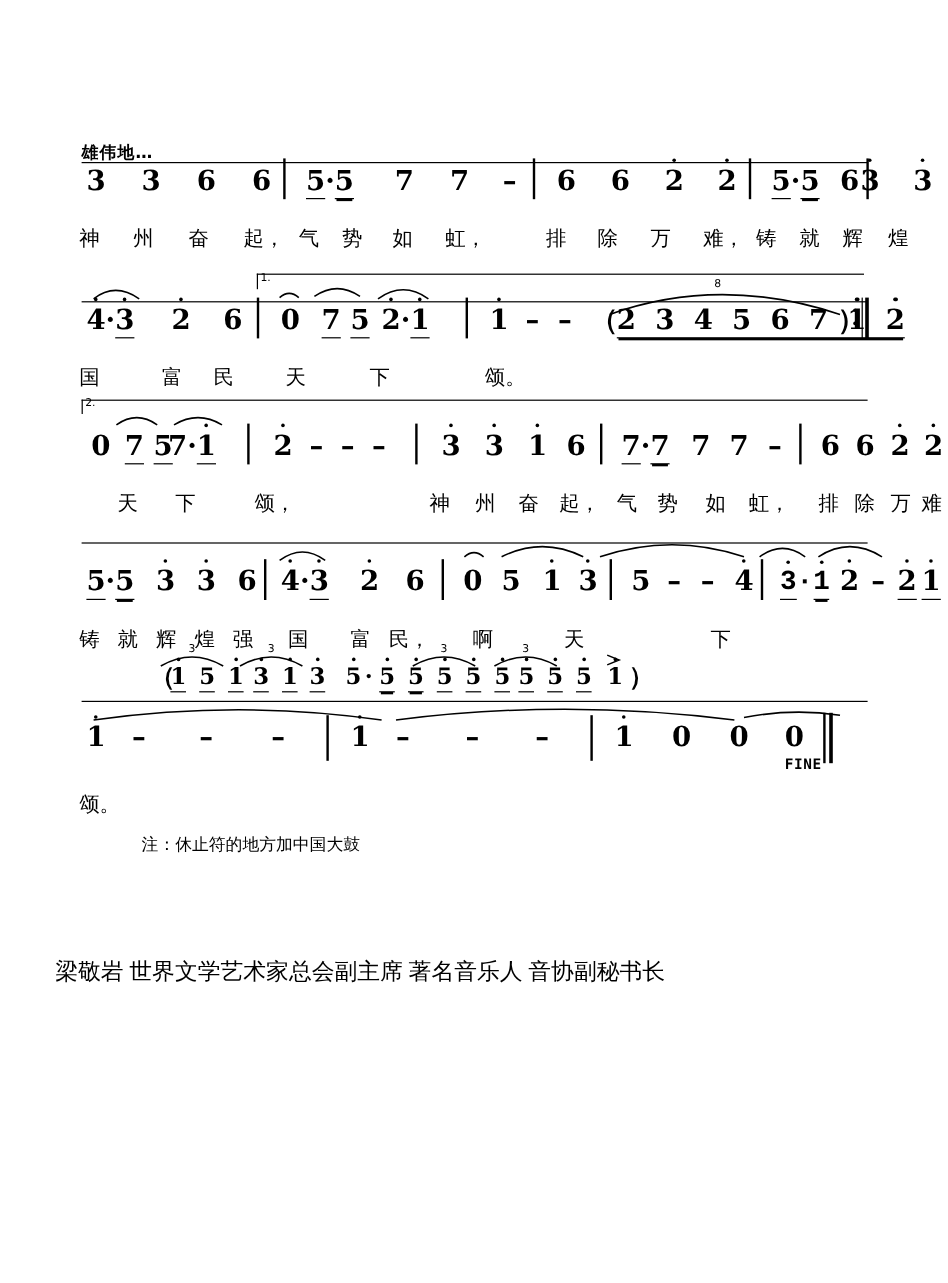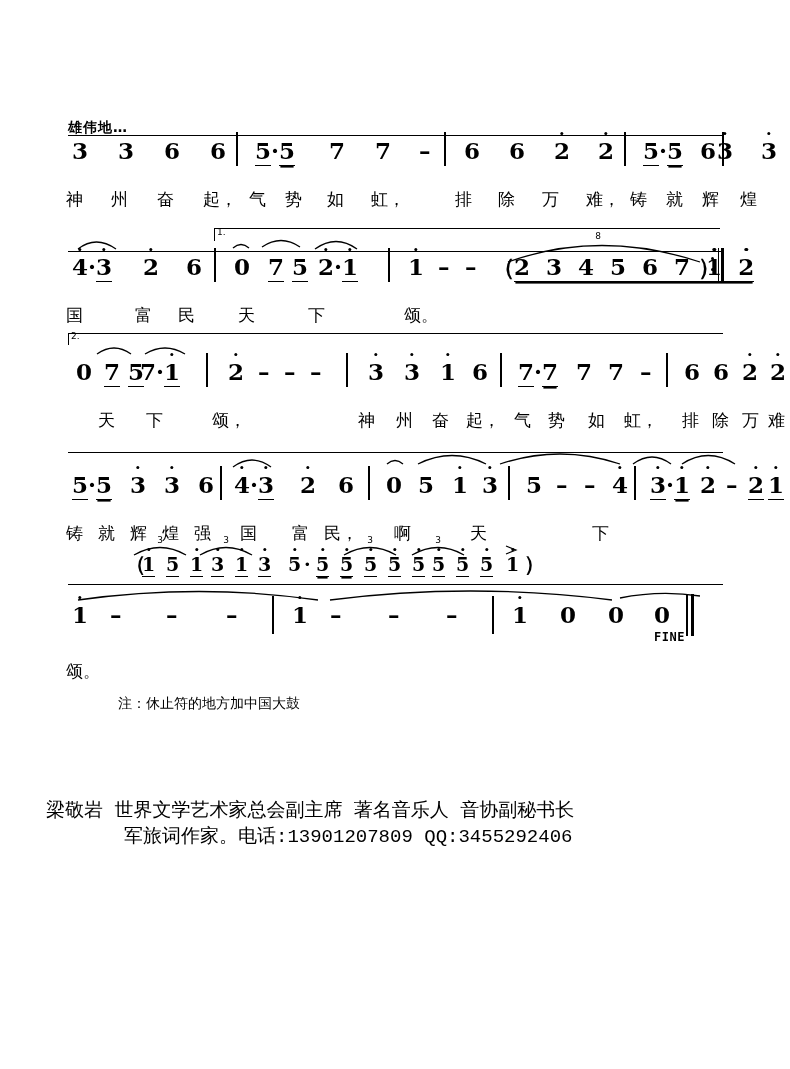--- a/index.html
+++ b/index.html
@@ -85,21 +85,21 @@
 
   
   .note-line{
     position:absolute;left:118px;top:695px;
     font-family:"DejaVu Sans", sans-serif;font-size:14px;
   }
 
   
   .footer{position:absolute;left:46px;top:798px;width:720px;}
   .footer div{
-    font-family:Liberation Mono, monospace;
+    font-family:Liberation Serif, serif;
     font-size:19px;line-height:26px;white-space:nowrap;
   }
   .footer .l2,.footer .l3{padding-left:78px;}
 </style>
 </head>
 <body>
 
 <div class="sheet">
 
   <svg class="svglayer" viewBox="0 0 790 1069">
@@ -310,21 +310,21 @@
       <span class="n" style="left:386px;">0</span>
       <span class="n" style="left:418px;">5</span>
       <span class="n" style="left:452px;"><span class="up">1</span></span>
       <span class="n" style="left:482px;"><span class="up">3</span></span>
       <div class="bar" style="left:508px;top:-4px;height:34px;"></div>
       <span class="n" style="left:526px;">5</span>
       <span class="n" style="left:556px;">–</span>
       <span class="n" style="left:584px;">–</span>
       <span class="n" style="left:612px;"><span class="up">4</span></span>
       <div class="bar" style="left:634px;top:-4px;height:34px;"></div>
-      <span class="n" style="left:650px;"><span class="u1"><span class="up">3</span></span>·<span class="u2"><span class="up">1</span></span></span>
+      <span class="n" style="left:650px;font-family:Liberation Mono, monospace;"><span class="u1"><span class="up">3</span></span>·<span class="u2"><span class="up">1</span></span></span>
       <span class="n" style="left:700px;"><span class="up">2</span></span>
       <span class="n" style="left:726px;">–</span>
       <span class="n" style="left:748px;"><span class="u1"><span class="up">2</span></span></span>
       <span class="n" style="left:768px;"><span class="u1"><span class="up">1</span></span></span>
     </div>
 
     <div class="lyricrow" style="top:4px;">
       <span class="ly" style="left:66px;">铸</span>
       <span class="ly" style="left:98px;">就</span>
       <span class="ly" style="left:130px;">辉</span>
@@ -390,16 +390,15 @@
 
     <div class="lyricrow" style="top:12px;">
       <span class="ly" style="left:66px;">颂。</span>
     </div>
   </div>
 
   <div class="note-line">注：休止符的地方加中国大鼓</div>
 
   <div class="footer">
     <div class="l1">梁敬岩 世界文学艺术家总会副主席 著名音乐人 音协副秘书长</div>
-    <div class="l2">军旅词作家。电话:13901207809 QQ:3455292406</div>
   </div>
 
 </div>
 
 </body></html>

